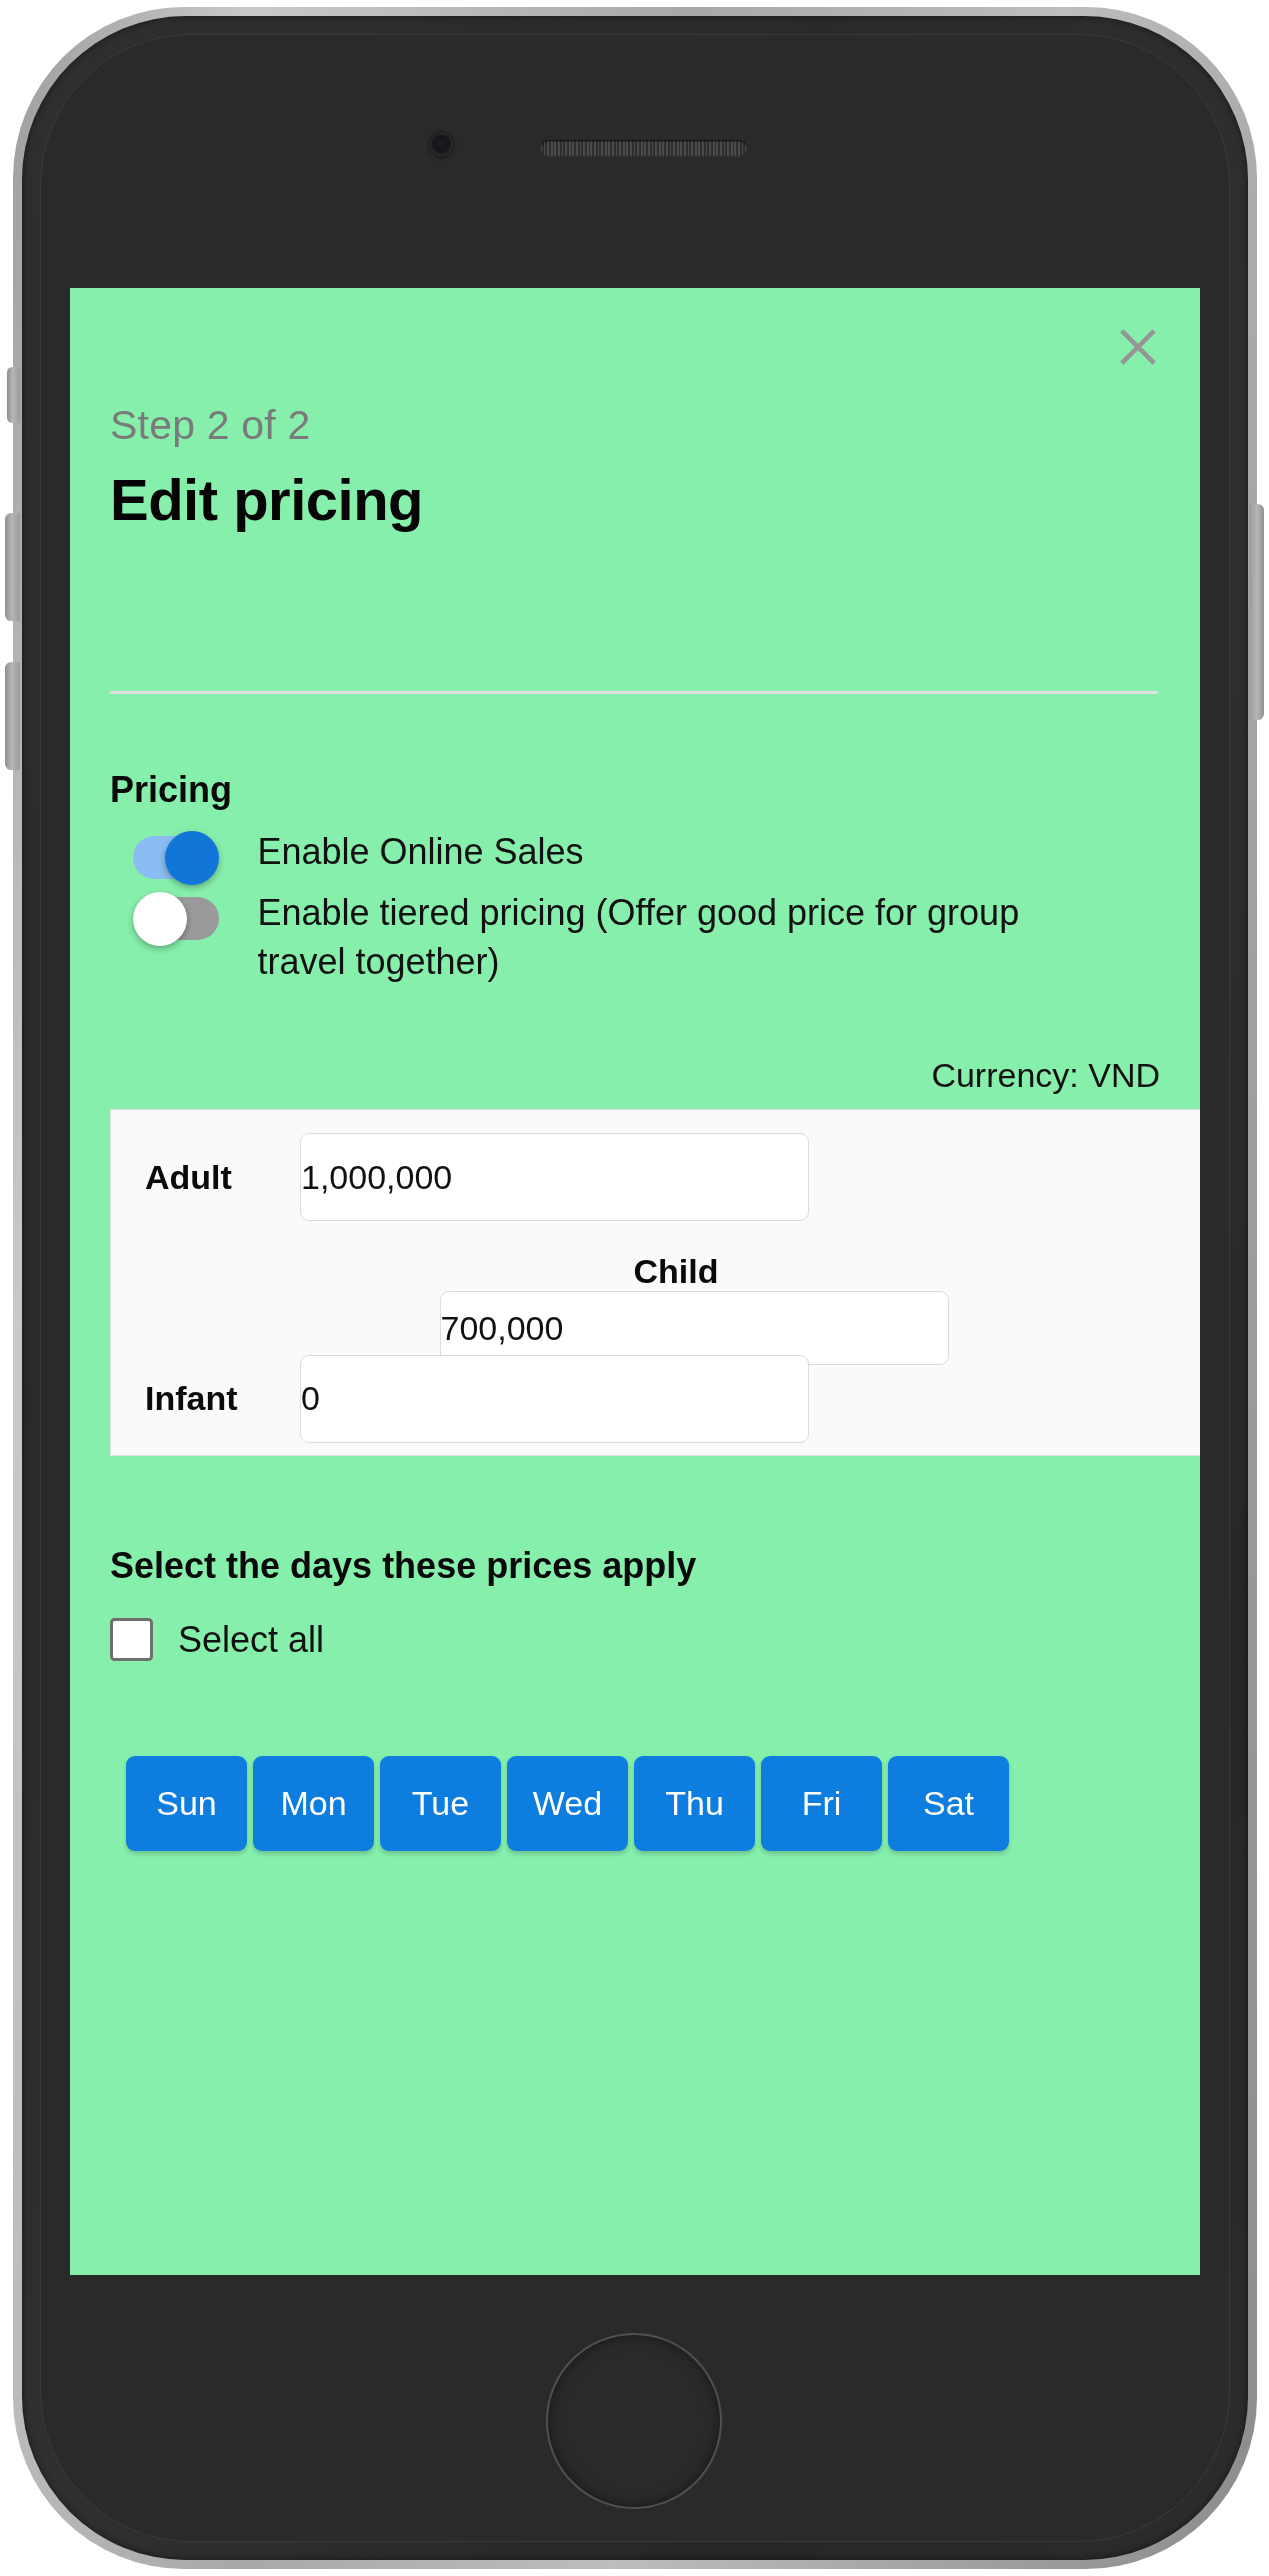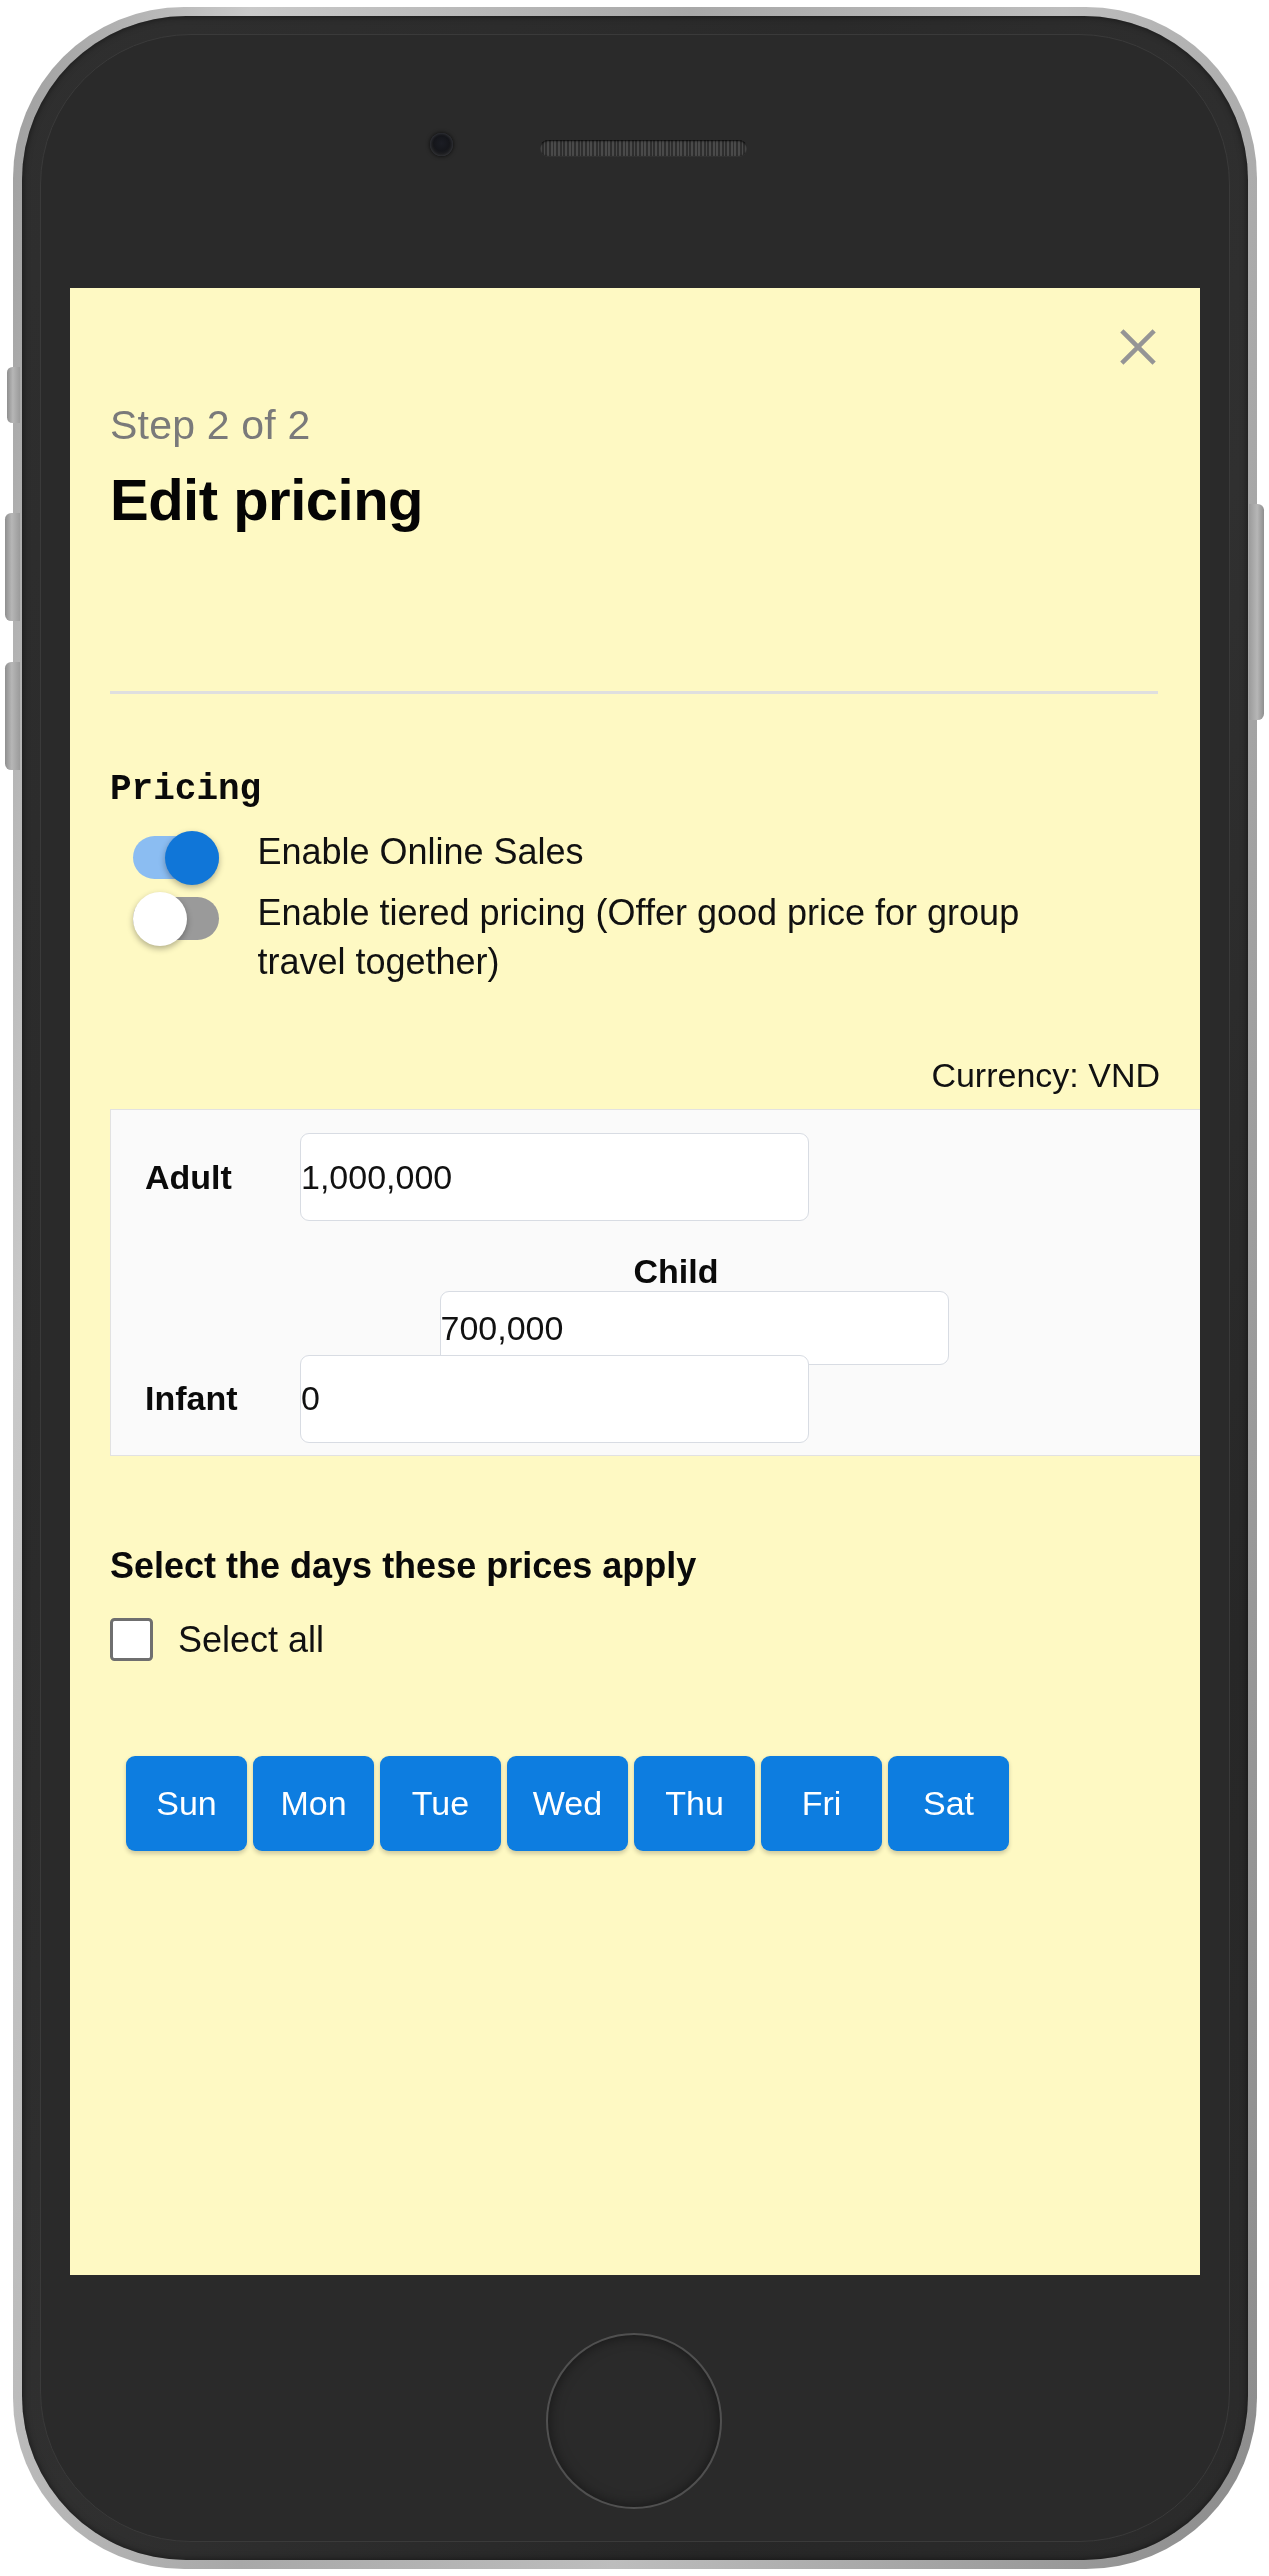--- a/index.html
+++ b/index.html
@@ -92,21 +92,21 @@
     box-shadow: inset 0 0 12.6px rgba(0,0,0,0.5);
   }
 
   
   #screen {
     position: absolute;
     left: 70px;
     top: 288px;
     width: 1130px;
     height: 1987px;
-    background: #fef9c3;
+    background: #86efac;
     overflow: hidden;
   }
 
   .close-row {
     position: absolute;
     right: 34px;
     top: 31px;
     width: 56px; height: 56px;
     display: flex; align-items: center; justify-content: center;
     cursor: pointer;
@@ -140,21 +140,21 @@
   }
 
   .section-heading {
     position: absolute;
     left: 40px;
     font-size: 36px;
     font-weight: bold;
     color: #0a0a0a;
     line-height: 1;
   }
-  .section-heading.pricing { top: 484px; font-family: Liberation Mono, monospace; }
+  .section-heading.pricing { top: 484px; }
 
   
   .toggle-row {
     position: absolute;
     left: 40px;
     display: flex;
     align-items: flex-start;
   }
   .toggle-row.r1 { top: 540px; }
   .toggle-row.r2 { top: 601px; }

